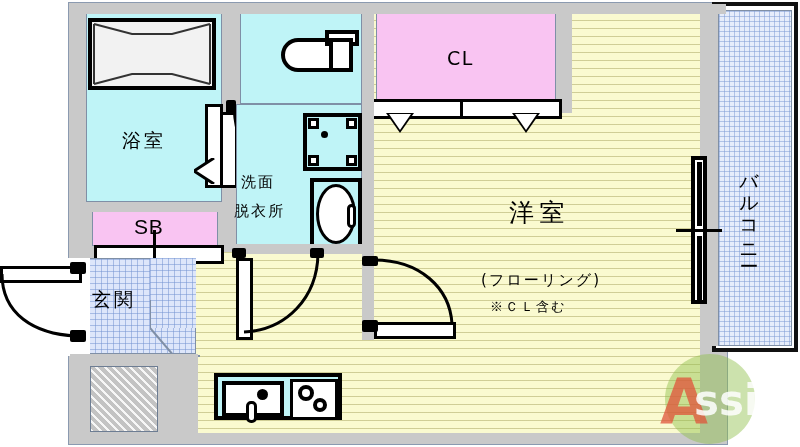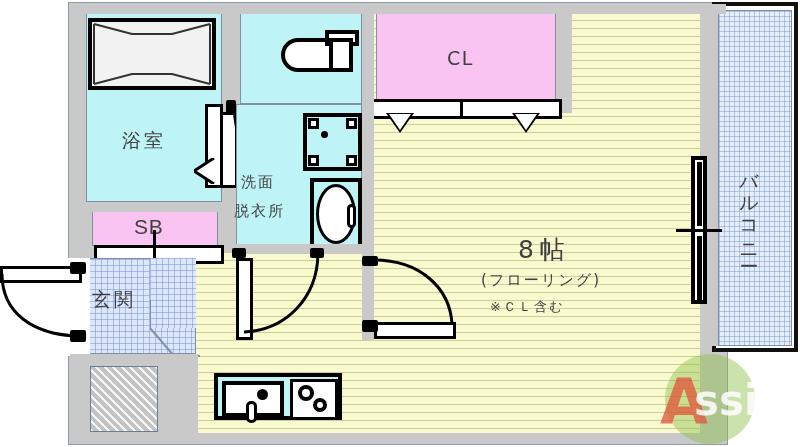--- a/index.html
+++ b/index.html
@@ -41,26 +41,26 @@
   .grain{
     background-image:repeating-linear-gradient(to bottom,
       rgba(200,198,140,.85) 0 1px, transparent 1px 8px);
   }
   .thin-edge{border:1px solid #7f8fa6;}
 
   
   .wall{background:#c9c9c9;}
 
   
-  .lbl{position:absolute;color:#404040;white-space:nowrap;letter-spacing:.12em;
+  .lbl{position:absolute;color:#000000;white-space:nowrap;letter-spacing:.12em;
        font-family:"DejaVu Sans","Liberation Sans",sans-serif;}
   .lbl-room{font-size:25px;letter-spacing:.22em;}
   .lbl-mid{font-size:19px;letter-spacing:.16em;}
   .lbl-sm{font-size:15px;letter-spacing:.14em;}
-  .lbl-xs{font-size:13px;letter-spacing:.18em;}
+  .lbl-xs{font-size:13px;letter-spacing:.18em;font-family:Liberation Serif, serif;}
   .lbl-sb{font-size:21px;letter-spacing:.04em;font-family:"Liberation Sans",sans-serif;}
   .vert{writing-mode:vertical-rl;text-orientation:upright;letter-spacing:.12em;}
 
   
   .leaf{position:absolute;background:#fff;border:3px solid #000;}
   .hinge{position:absolute;background:#000;border-radius:2px;}
 
   
   .slider{position:absolute;background:#fff;border:3px solid #000;}
 
@@ -85,21 +85,21 @@
   <div class="abs fill-balc thin-edge" style="left:718px;top:10px;width:74px;height:336px;"></div>
   <div class="lbl lbl-mid vert" style="left:737px;top:160px;">バルコニー</div>
 
   <div class="abs wall" style="left:700px;top:10px;width:18px;height:336px;"></div>
 
   <div class="abs fill-wood grain" style="left:372px;top:12px;width:328px;height:421px;"></div>
 
   <div class="abs fill-wood grain" style="left:196px;top:252px;width:178px;height:181px;"></div>
   <div class="abs fill-wood grain" style="left:232px;top:252px;width:142px;height:30px;"></div>
 
-  <div class="lbl lbl-room" style="left:518px;top:233px;">8帖</div>
+  <div class="lbl lbl-room" style="left:509px;top:196px;">洋室</div>
   <div class="lbl lbl-sm" style="left:481px;top:271px;">(フローリング)</div>
   <div class="lbl lbl-xs" style="left:490px;top:298px;">※ＣＬ含む</div>
 
   <div class="abs fill-pink thin-edge" style="left:376px;top:12px;width:180px;height:89px;"></div>
   <div class="abs wall" style="left:556px;top:12px;width:16px;height:101px;"></div>
   <div class="lbl lbl-mid" style="left:447px;top:47px;letter-spacing:.08em;">CL</div>
 
   <div class="slider" style="left:368px;top:99px;width:96px;height:14px;"></div>
   <div class="slider" style="left:460px;top:99px;width:96px;height:14px;"></div>
   <div class="tri" style="left:386px;top:113px;">

